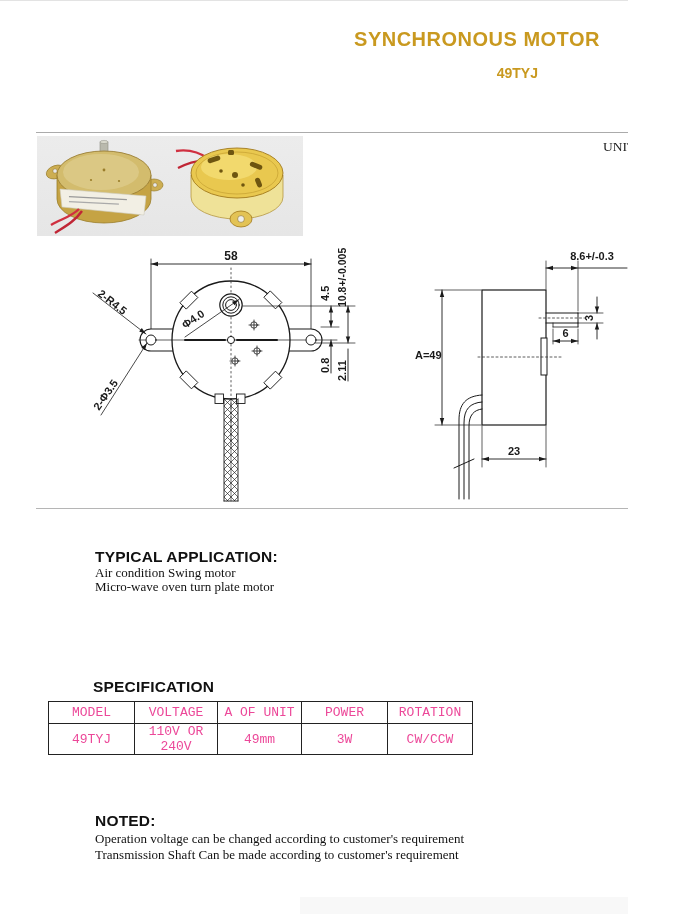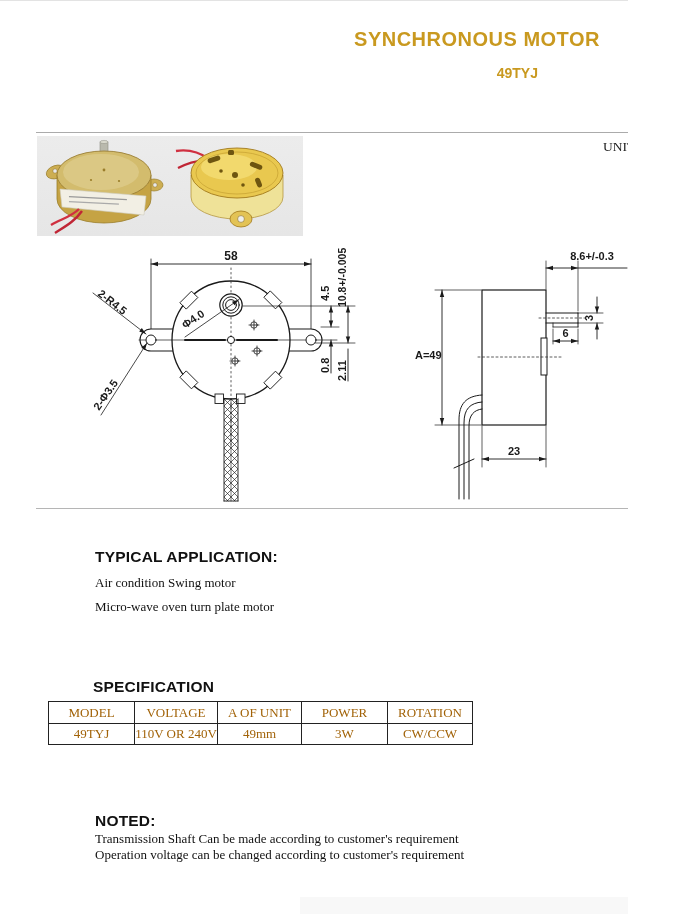--- a/index.html
+++ b/index.html
@@ -19,26 +19,26 @@
   .unit{position:absolute;left:588px;top:139px;font-family:"Liberation Serif",serif;
         font-size:13.5px;color:#222;margin-left:15px;}
   .front-svg{position:absolute;left:85px;top:245px;}
   .side-svg{position:absolute;left:415px;top:245px;}
   .dim{font:bold 11px "Liberation Sans",sans-serif;fill:#1a1a1a;}
   .dim10{font:bold 10.5px "Liberation Sans",sans-serif;fill:#1a1a1a;}
   .dim12{font:bold 12px "Liberation Sans",sans-serif;fill:#1a1a1a;}
   .sec-head{font-size:15.5px;font-weight:bold;color:#111;letter-spacing:0.2px;}
   .ser{font-family:"Liberation Serif",serif;font-size:13px;color:#111;line-height:13.5px;}
   .app{position:absolute;left:95px;top:548px;}
-  .app .ser{margin-top:10px;}
+  .app .ser{margin-top:0;}
   .spec{position:absolute;left:48px;top:678px;}
   .spec .sec-head{margin-left:45px;margin-bottom:5px;}
   table.spec-table{border-collapse:collapse;border:1.5px solid #222;}
   table.spec-table th,table.spec-table td{border:1px solid #222;text-align:center;
-      font-family:Liberation Serif, serif;font-size:13px;font-weight:normal;color:#a16207;padding:0;}
+      font-family:Liberation Mono, monospace;font-size:13px;font-weight:normal;color:#ec4899;padding:0;}
   table.spec-table th{height:21px;}
   table.spec-table td{height:20px;}
   .c0{width:85px}.c1{width:82px}.c2{width:83px}.c3{width:85px}.c4{width:84px}
   .noted{position:absolute;left:95px;top:812px;}
   .noted .ser{margin-top:2px;}
   .corner-strip{position:absolute;left:300px;top:897px;width:380px;height:17px;background:#f8f8f8;}
 </style>
 </head>
 <body>
 
@@ -281,18 +281,18 @@
         <td>49mm</td>
         <td>3W</td>
         <td>CW/CCW</td>
       </tr>
     </tbody>
       </table>
   </div>
 
   <div class="noted">
     <div class="sec-head">NOTED:</div>
+    <div class="ser">Operation voltage can be changed according to customer's requirement</div>
     <div class="ser">Transmission Shaft Can be made according to customer's requirement</div>
-    <div class="ser">Operation voltage can be changed according to customer's requirement</div>
   </div>
 
   <div class="corner-strip"></div>
 </div>
 
 </body></html>

